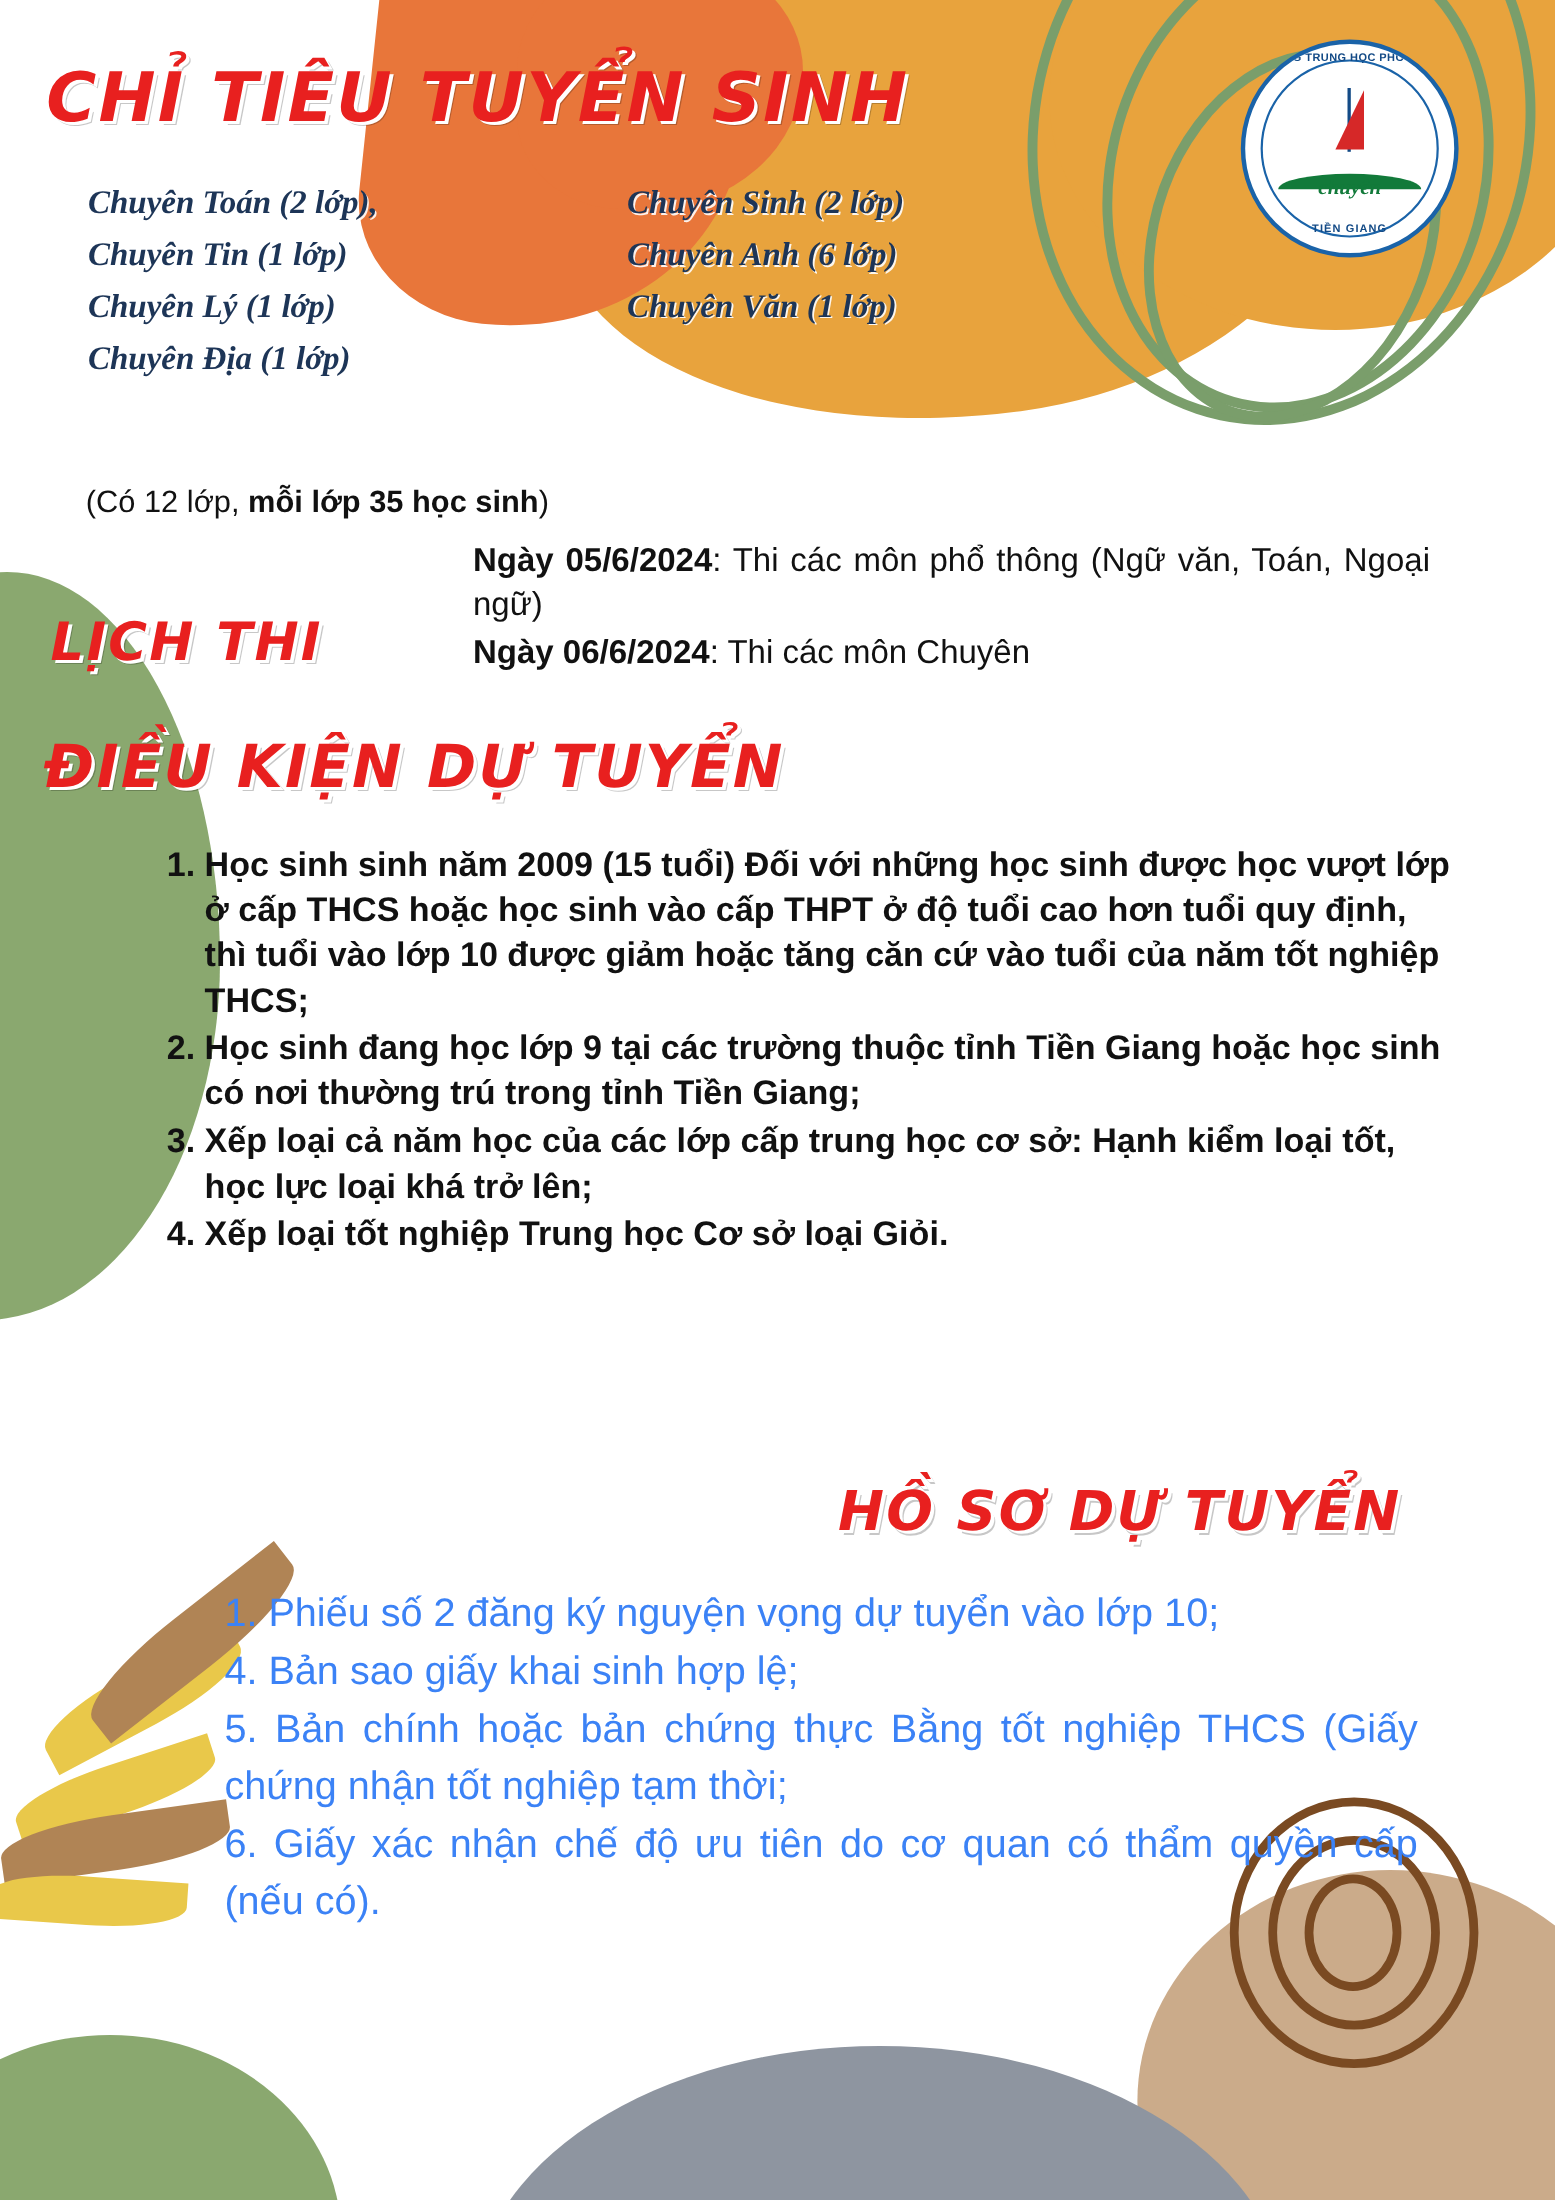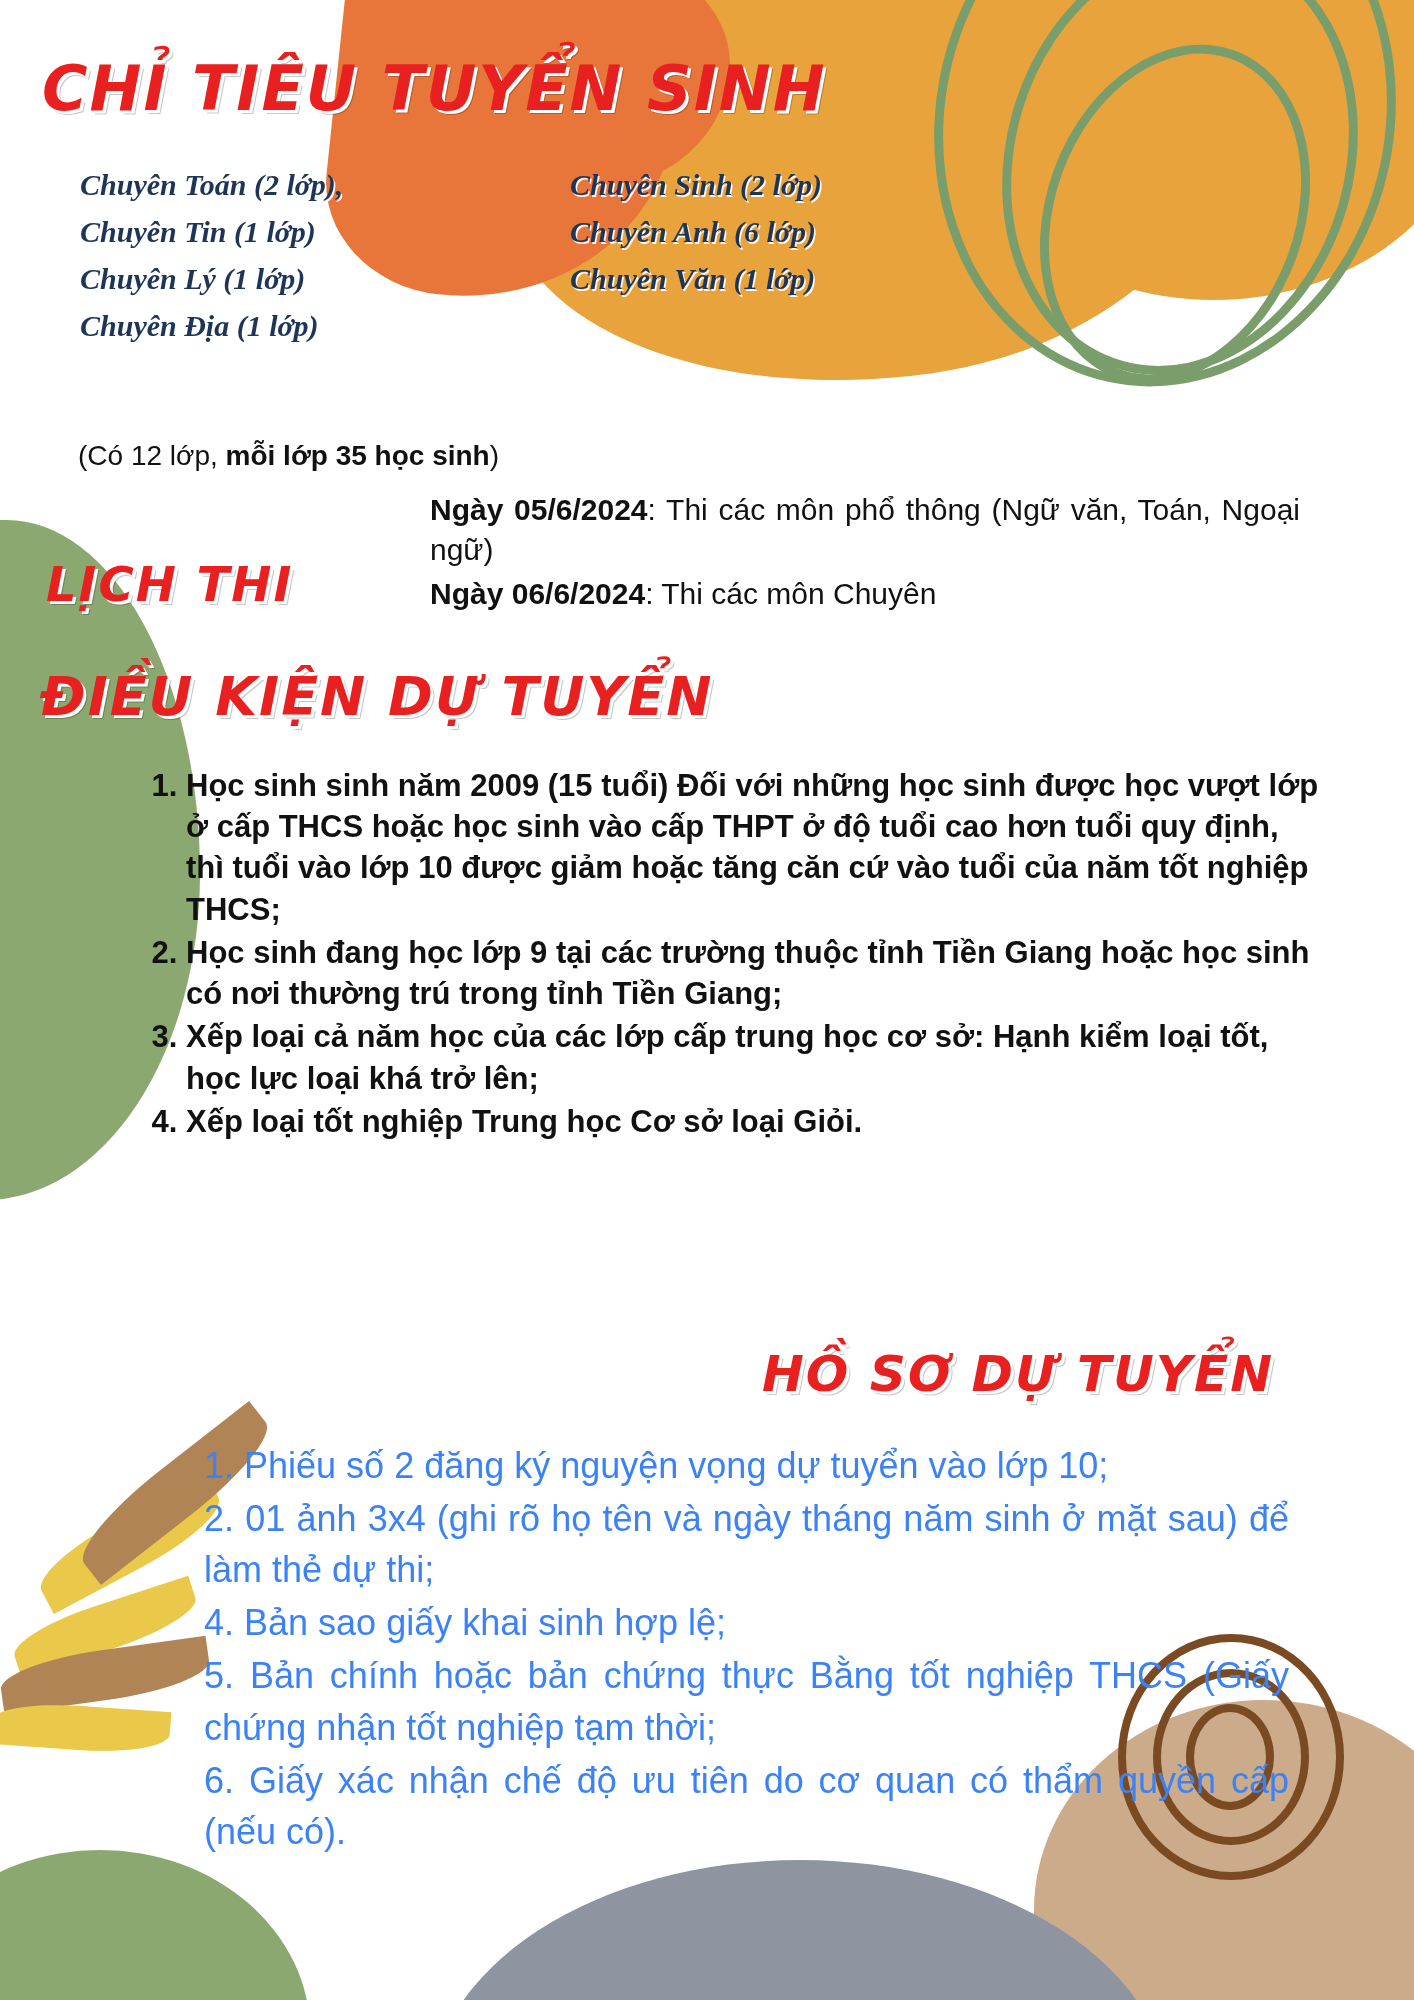--- a/index.html
+++ b/index.html
@@ -292,20 +292,31 @@
   <div class="deco leaf brown" style="bottom:300px; left:0px;   width:210px; height:50px; transform:rotate(-8deg);"></div>
   <div class="deco leaf gold" style="bottom:250px; left:-10px; width:180px; height:44px; transform:rotate(4deg);"></div>
 
   <div class="deco blob-tan-bottom"></div>
   <div class="deco spiral sp1"></div>
   <div class="deco spiral sp2"></div>
   <div class="deco spiral sp3"></div>
   <div class="deco blob-gray-bottom"></div>
   <div class="deco blob-green-bottom"></div>
 
+  <div class="logo-wrap">
+    <div class="logo-circle">
+      <div class="logo-inner"></div>
+      <div class="logo-top-text">TRƯỜNG TRUNG HỌC PHỔ THÔNG</div>
+      <div class="mast"></div>
+      <div class="sail"></div>
+      <div class="wave"></div>
+      <div class="logo-mid-text">chuyên</div>
+      <div class="logo-bottom-text">TIỀN GIANG</div>
+    </div>
+  </div>
 
   <div class="content">
 
     <div class="headline" id="h-chitieu">CHỈ TIÊU TUYỂN SINH</div>
 
     <div class="majors">
       <div>Chuyên Toán (2 lớp),</div>
       <div>Chuyên Sinh (2 lớp)</div>
       <div>Chuyên Tin (1 lớp)</div>
       <div>Chuyên Anh (6 lớp)</div>
@@ -337,20 +348,19 @@
         <li>Học sinh đang học lớp 9 tại các trường thuộc tỉnh Tiền Giang hoặc học sinh có nơi thường trú trong tỉnh Tiền Giang;</li>
         <li>Xếp loại cả năm học của các lớp cấp trung học cơ sở: Hạnh kiểm loại tốt, học lực loại khá trở lên;</li>
         <li>Xếp loại tốt nghiệp Trung học Cơ sở loại Giỏi.</li>
       </ol>
     </div>
 
     <div class="headline" id="h-hoso">HỒ SƠ DỰ TUYỂN</div>
 
     <div class="docs">
       <div class="d-row">1. Phiếu số 2 đăng ký nguyện vọng dự tuyển vào lớp 10;</div>
-      <div class="d-row">2. 01 ảnh 3x4 (ghi rõ họ tên và ngày tháng năm sinh ở mặt sau) để làm thẻ dự thi;</div>
       <div class="d-row">4. Bản sao giấy khai sinh hợp lệ;</div>
       <div class="d-row">5. Bản chính hoặc bản chứng thực Bằng tốt nghiệp THCS (Giấy chứng nhận tốt nghiệp tạm thời;</div>
       <div class="d-row">6. Giấy xác nhận chế độ ưu tiên do cơ quan có thẩm quyền cấp (nếu có).</div>
     </div>
 
   </div>
 </div>
 
 </body></html>

